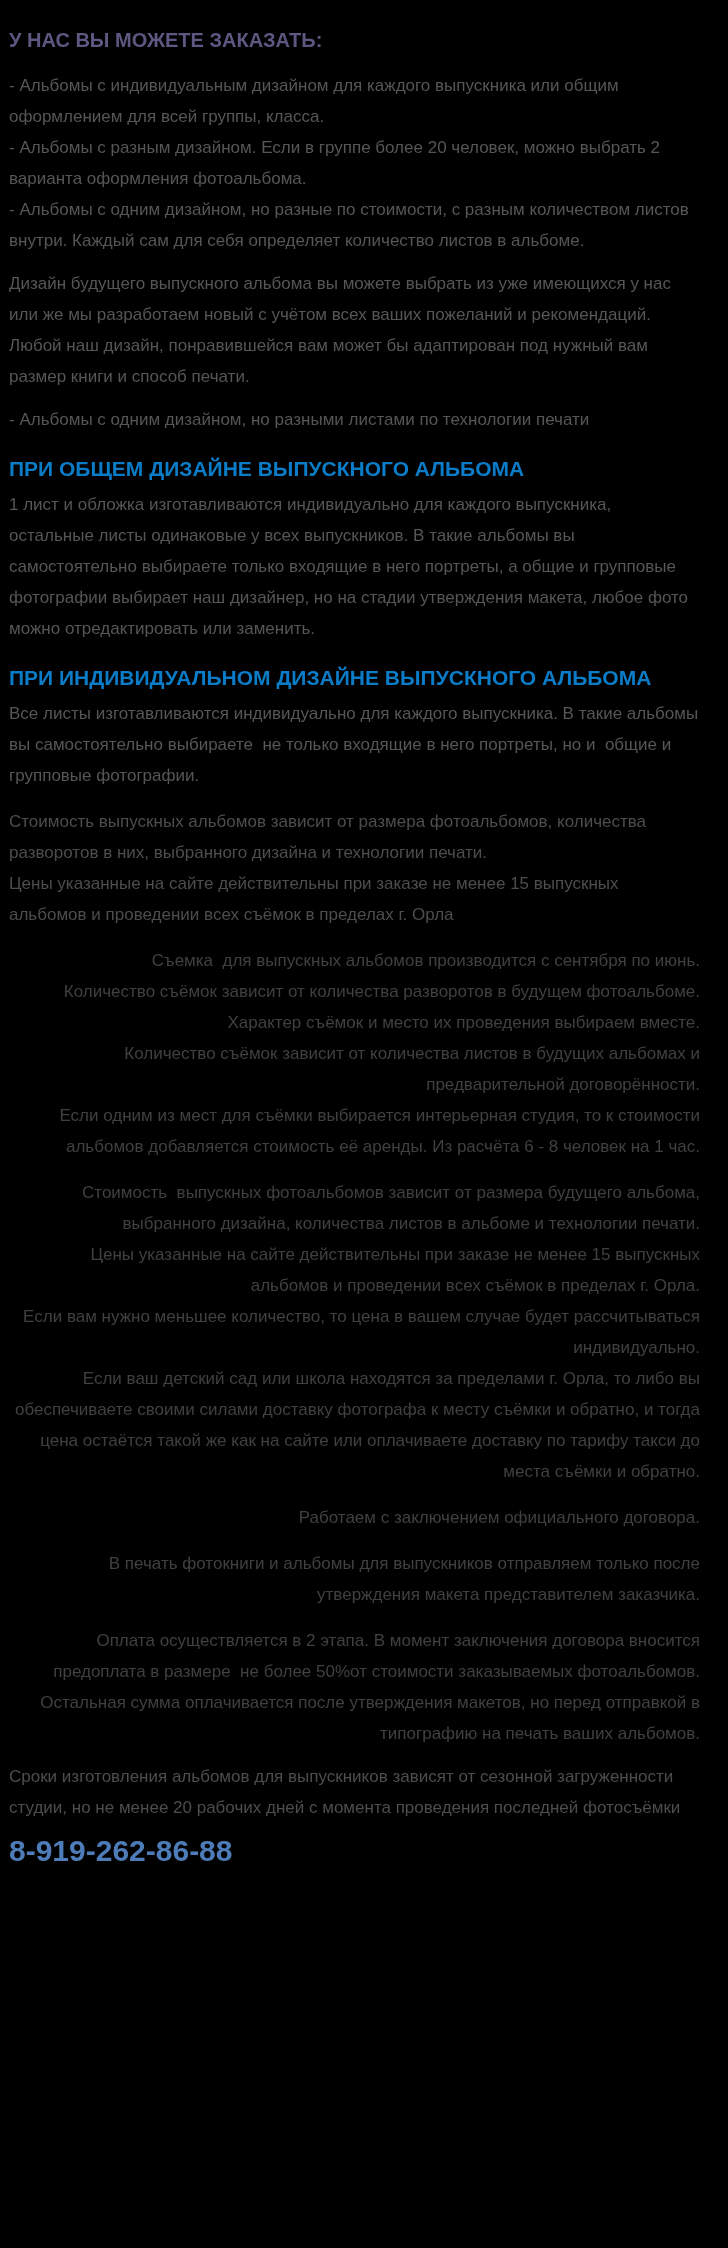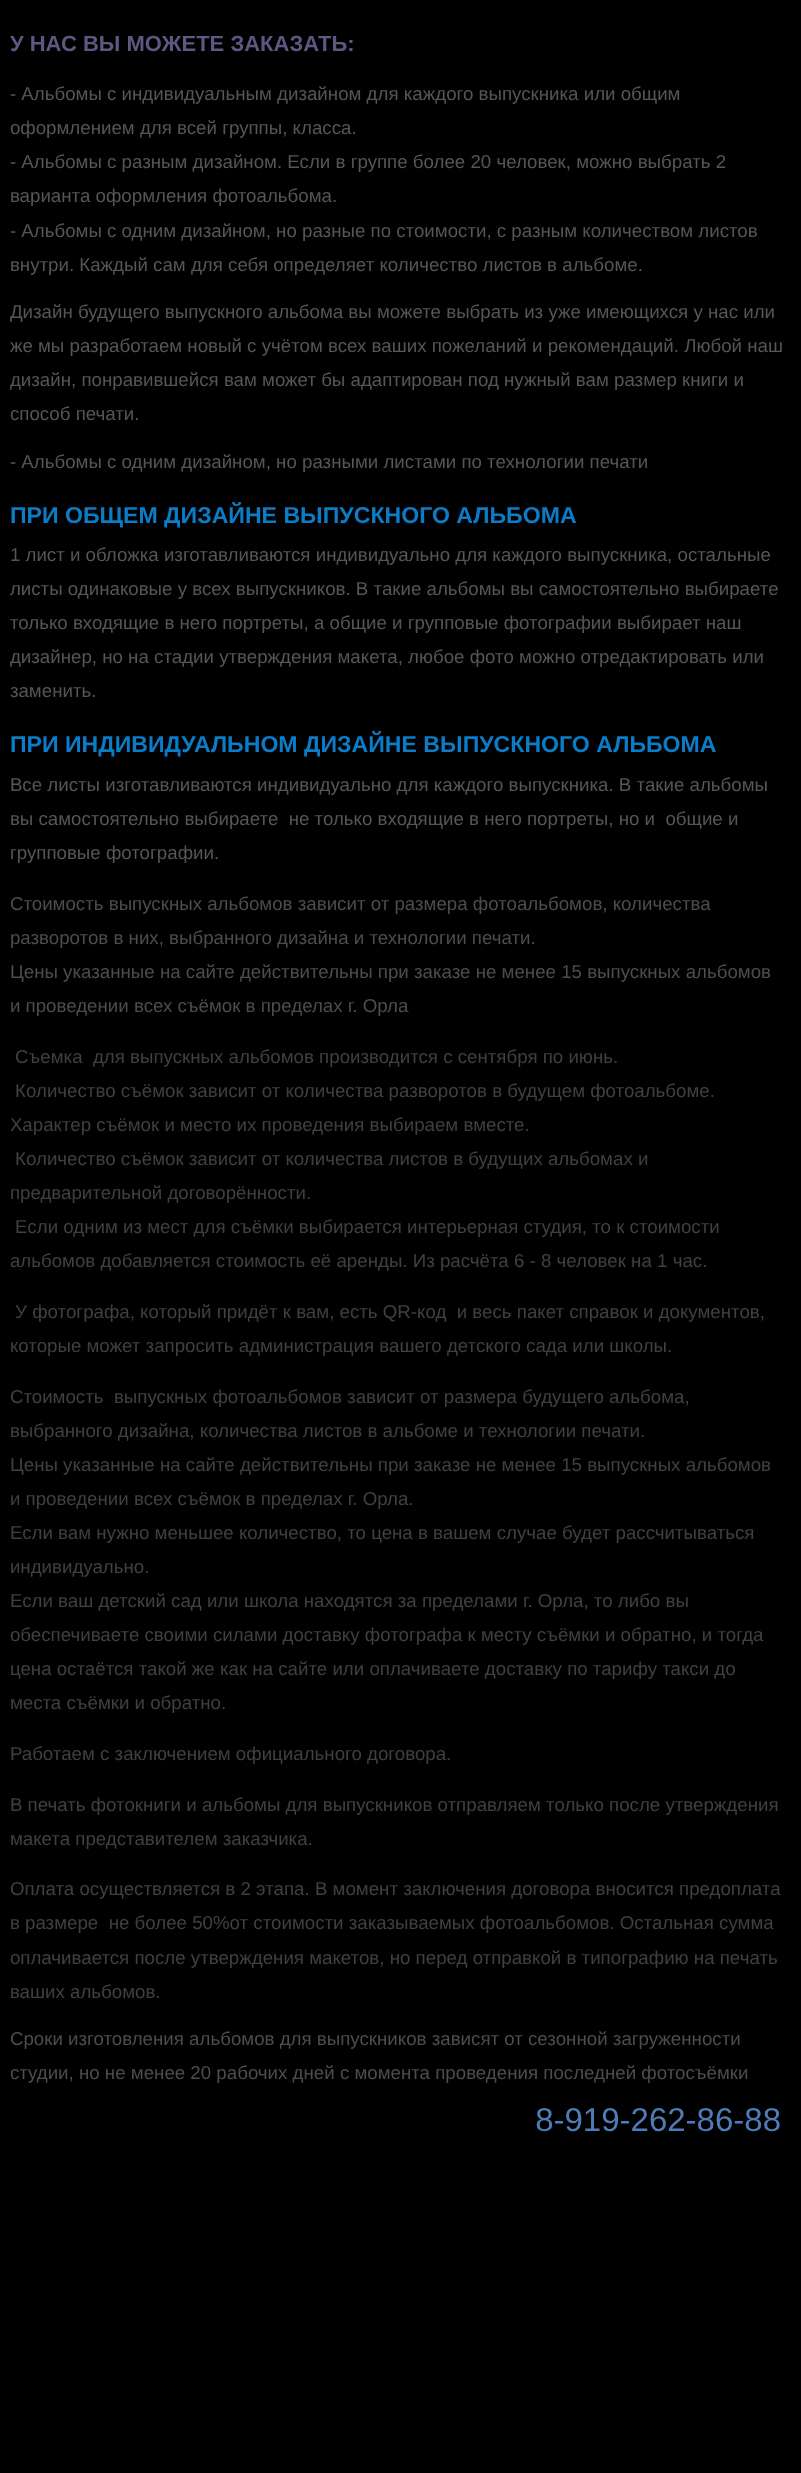--- a/index.html
+++ b/index.html
@@ -7,21 +7,21 @@
     width: 728px;
     height: 2248px;
     background: #000000;
     overflow: hidden;
     font-family: "Liberation Sans", sans-serif;
   }
   .page {
     box-sizing: border-box;
     width: 728px;
     height: 2248px;
-    padding: 28px 16px 0 9px;
+    padding: 28px 28px 0 9px;
     overflow: hidden;
   }
   .h1 {
     color: #5c5881;
     font-size: 20px;
     font-weight: bold;
     line-height: 24px;
     margin: 0 0 18px 0;
     white-space: pre-wrap;
   }
@@ -34,28 +34,27 @@
     white-space: pre-wrap;
   }
   .p {
     font-size: 17px;
     line-height: 31px;
     margin: 0 0 12px 0;
     white-space: pre-wrap;
   }
   .tone-a { color: #565656; }
   .tone-b { color: #4b4d4f; }
-  .tone-c { color: #3f4041; }
+  .tone-c { color: #3f4041; text-align: right; }
   .gap-before { margin-top: 15px; }
   .phone {
     color: #4d7cb8;
     font-size: 30px;
-    font-weight: normal;
+    font-weight: bold;
     line-height: 32px;
-    text-align: right;
     padding-right: 2px;
     margin-top: 0;
   }
 </style>
 </head>
 <body>
 
 <div class="page">
 
   <div class="h1">У НАС ВЫ МОЖЕТЕ ЗАКАЗАТЬ:</div>
@@ -77,21 +76,20 @@
   <div class="p tone-a">Все листы изготавливаются индивидуально для каждого выпускника. В такие альбомы вы самостоятельно выбираете  не только входящие в него портреты, но и  общие и групповые фотографии.</div>
 
   <div class="p tone-b gap-before">Стоимость выпускных альбомов зависит от размера фотоальбомов, количества разворотов в них, выбранного дизайна и технологии печати.
 Цены указанные на сайте действительны при заказе не менее 15 выпускных альбомов и проведении всех съёмок в пределах г. Орла</div>
 
   <div class="p tone-c gap-before"> Съемка  для выпускных альбомов производится с сентября по июнь.
  Количество съёмок зависит от количества разворотов в будущем фотоальбоме. Характер съёмок и место их проведения выбираем вместе.
  Количество съёмок зависит от количества листов в будущих альбомах и предварительной договорённости.
  Если одним из мест для съёмки выбирается интерьерная студия, то к стоимости альбомов добавляется стоимость её аренды. Из расчёта 6 - 8 человек на 1 час.</div>
 
-  <div class="p tone-c gap-before"> У фотографа, который придёт к вам, есть QR-код  и весь пакет справок и документов, которые может запросить администрация вашего детского сада или школы.</div>
 
   <div class="p tone-c gap-before">Стоимость  выпускных фотоальбомов зависит от размера будущего альбома, выбранного дизайна, количества листов в альбоме и технологии печати.
 Цены указанные на сайте действительны при заказе не менее 15 выпускных альбомов и проведении всех съёмок в пределах г. Орла.
 Если вам нужно меньшее количество, то цена в вашем случае будет рассчитываться индивидуально.
 Если ваш детский сад или школа находятся за пределами г. Орла, то либо вы обеспечиваете своими силами доставку фотографа к месту съёмки и обратно, и тогда цена остаётся такой же как на сайте или оплачиваете доставку по тарифу такси до места съёмки и обратно.</div>
 
   <div class="p tone-c gap-before">Работаем с заключением официального договора.</div>
 
   <div class="p tone-c gap-before">В печать фотокниги и альбомы для выпускников отправляем только после утверждения макета представителем заказчика.</div>
 

